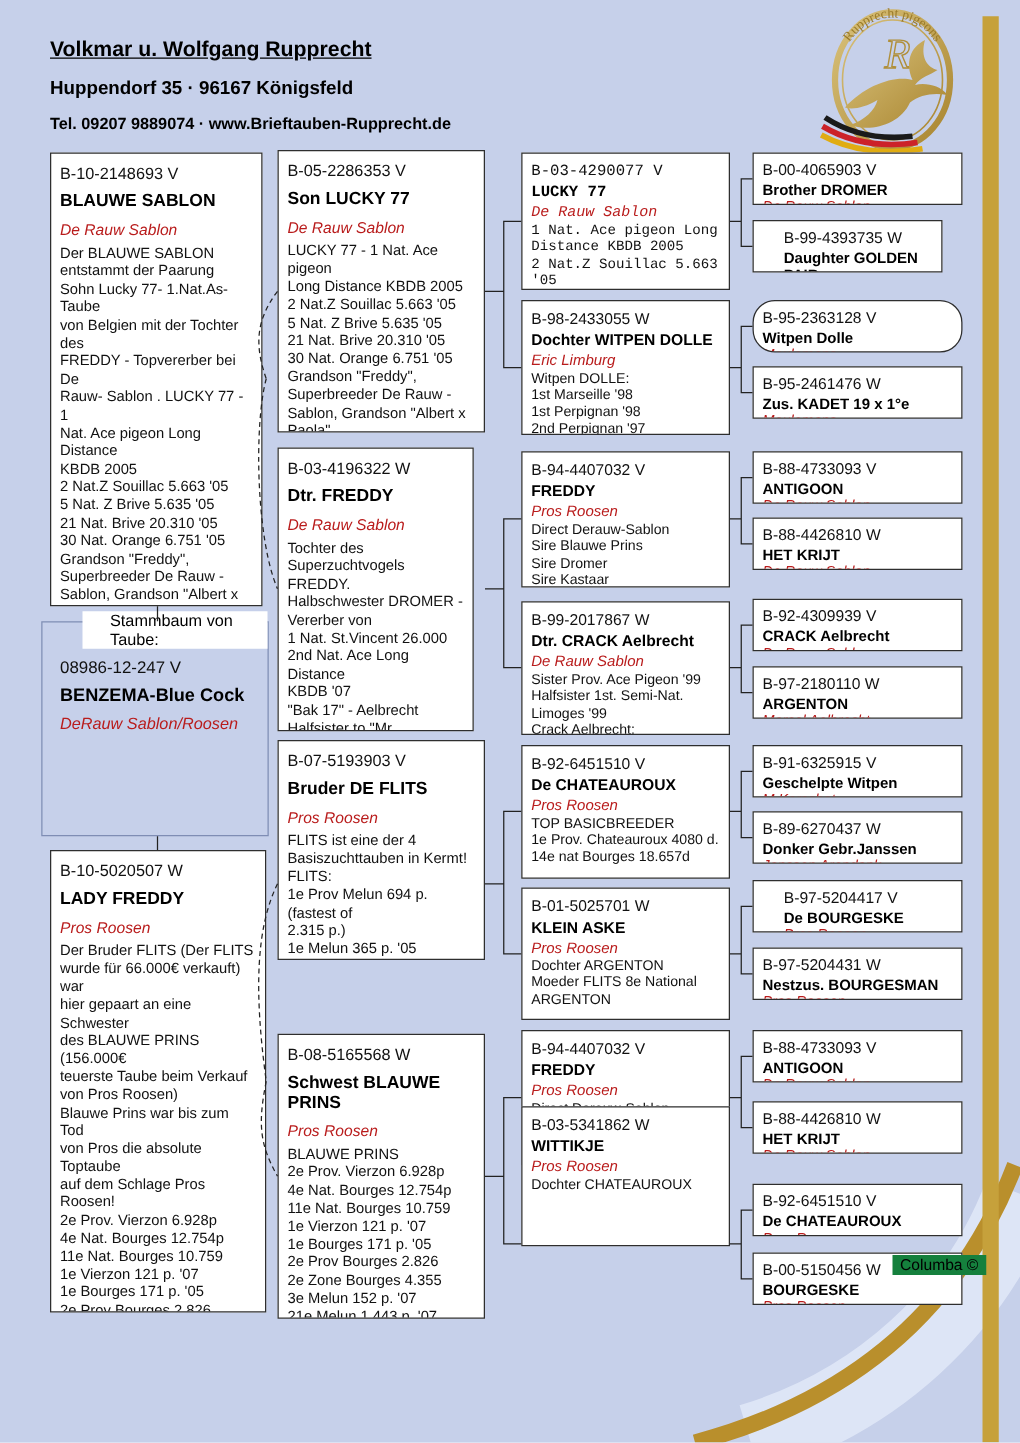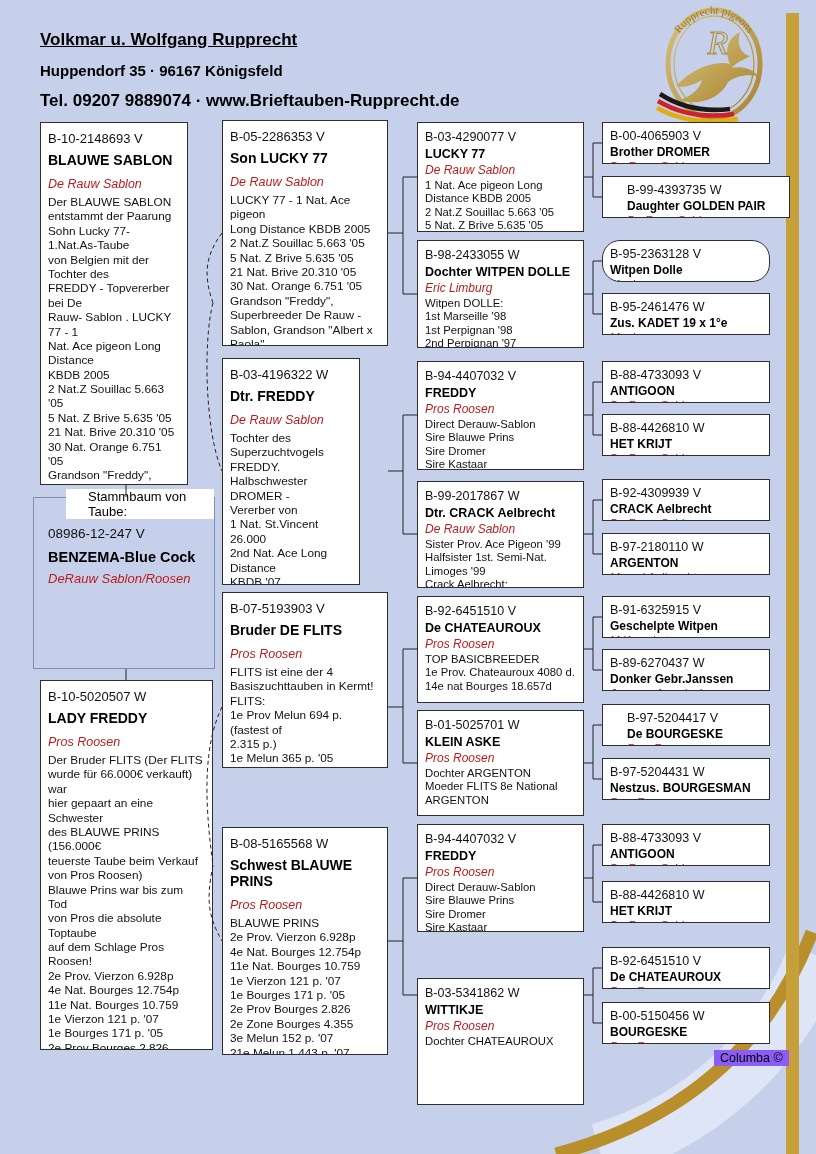--- a/index.html
+++ b/index.html
@@ -1,41 +1,41 @@
 <!DOCTYPE html>
 <html><head>
 <meta charset="utf-8">
 <style>
   html,body{margin:0;padding:0;}
   body{font-family:"Liberation Sans",sans-serif;}
   .page{position:relative;width:816px;height:1154px;background:#c6d0ea;overflow:hidden;}
   .hdr{position:absolute;left:40px;top:30px;color:#000;}
   .hdr .owner{font-size:17px;font-weight:bold;margin:0 0 12px 0;text-decoration:underline;}
   .hdr .addr{font-size:15px;font-weight:bold;margin:0 0 12px 0;}
-  .hdr .contact{font-size:17px;font-weight:bold;margin:0;}
+  .hdr .contact{font-size:13px;font-weight:bold;margin:0;}
   .pbox{position:absolute;background:#fff;border:1px solid #2e2e2e;box-sizing:border-box;overflow:hidden;padding:6px 7px;}
   .ring{font-size:13px;color:#111;margin:2px 0 6px 0;}
   .pname{font-size:14px;font-weight:bold;color:#000;margin:0 0 9px 0;}
   .strain{font-size:12.5px;font-style:italic;color:#b91c1c;margin:0 0 4px 0;}
   .details{font-size:11.8px;color:#111;line-height:1.22;white-space:pre-line;}
   .g3 .ring{font-size:12.5px;margin:1px 0 3px 0;}
   .g3 .pname{font-size:12.5px;margin:0 0 2px 0;}
   .g3 .strain{font-size:12px;margin:0 0 2px 0;}
   .g3 .details{font-size:11.3px;line-height:1.18;}
   .g4 .ring{font-size:12.5px;margin:0 0 2px 0;}
   .g4 .pname{font-size:12px;margin:0 0 1px 0;}
   .g4 .strain{font-size:11.5px;margin:0;}
   .fset{position:absolute;left:33px;top:497px;width:182px;height:172px;border:1px solid #7f8db4;box-sizing:border-box;}
   .fset .legend{position:absolute;top:-9px;left:32px;background:#fff;padding:0 22px;font-size:13px;color:#000;}
   .fset .inner{padding:28px 12px 0 14px;}
   .fset .ring{font-size:13.5px;margin:0 0 8px 0;}
   .fset .pname{font-size:14.5px;margin:0 0 6px 0;}
   .fset .strain{font-size:13px;margin:0;}
   .overlay{position:absolute;left:0;top:0;pointer-events:none;}
-  .credit{position:absolute;left:714px;top:1050px;background:#8b5cf6;padding:1px 6px;font-size:12.5px;color:#000;}
+  .credit{position:absolute;left:714px;top:1004px;background:#15803d;padding:1px 6px;font-size:12.5px;color:#000;}
   .logo{position:absolute;left:632px;top:2px;}
 </style>
 </head>
 <body>
 
 <div class="page">
 
   <svg class="overlay" width="816" height="1154" style="z-index:0;">
     <path d="M600 1152 C700 1122 780 1050 816 955" stroke="rgba(240,245,255,0.55)" stroke-width="58" fill="none"></path>
     <path d="M556 1154 C676 1122 766 1052 812 932" stroke="#b98f2c" stroke-width="13" fill="none"></path>
@@ -85,21 +85,21 @@
       <path d="M584 294 H593 M602 261 H593 V314 H602"></path>
       <path d="M584 415 H593 M602 382 H593 V435 H602"></path>
       <path d="M584 534 H593 M602 500 H593 V554 H602"></path>
       <path d="M584 649 H593 M602 617 H593 V670 H602"></path>
       <path d="M584 763 H593 M602 725 H593 V779 H602"></path>
       <path d="M584 878 H593 M602 845 H593 V902 H602"></path>
       <path d="M584 995 H593 M602 968 H593 V1023 H602"></path>
     </g>
   </svg>
 
-  <div class="pbox" style="left:40px;top:122px;width:148px;height:363px;z-index:2;">
+  <div class="pbox" style="left:40px;top:122px;width:170px;height:363px;z-index:2;">
     <p class="ring">B-10-2148693 V</p>
     <p class="pname">BLAUWE SABLON</p>
     <p class="strain">De Rauw Sablon</p>
     <div class="details">Der BLAUWE SABLON
 entstammt der Paarung
 Sohn Lucky 77- 1.Nat.As-Taube
 von Belgien mit der Tochter des
 FREDDY - Topvererber bei  De
 Rauw- Sablon . LUCKY 77 - 1
 Nat. Ace pigeon Long Distance
@@ -161,21 +161,21 @@
 Long Distance  KBDB 2005
 2 Nat.Z Souillac 5.663 '05
 5 Nat. Z Brive 5.635 '05
 21 Nat. Brive 20.310 '05
 30 Nat. Orange 6.751 '05
 Grandson "Freddy",
 Superbreeder De Rauw -
 Sablon, Grandson "Albert x
 Paola"</div>
   </div>
-  <div class="pbox" style="left:222px;top:358px;width:138px;height:227px;z-index:2;">
+  <div class="pbox" style="left:222px;top:358px;width:157px;height:227px;z-index:2;">
     <p class="ring">B-03-4196322 W</p>
     <p class="pname">Dtr. FREDDY</p>
     <p class="strain">De Rauw Sablon</p>
     <div class="details">Tochter des Superzuchtvogels
 FREDDY.
 Halbschwester  DROMER -
 Vererber von
 1 Nat. St.Vincent 26.000
 2nd Nat. Ace Long Distance
 KBDB '07
@@ -213,21 +213,21 @@
 1e Vierzon 121 p. '07
 1e Bourges 171 p. '05
 2e Prov Bourges 2.826
 2e Zone Bourges 4.355
 3e Melun 152 p. '07
 21e Melun 1.443 p. '07
 87e Pro Chateauroux 3.015 p.
 '05</div>
   </div>
 
-  <div class="pbox g3" style="left:417px;top:122px;width:167px;height:110px;z-index:2;">
+  <div class="pbox g3" style="left:417px;top:122px;width:167px;height:110px;z-index:2;font-family:Liberation Mono, monospace;">
     <p class="ring">B-03-4290077 V</p>
     <p class="pname">LUCKY 77</p>
     <p class="strain">De Rauw Sablon</p>
     <div class="details">1 Nat. Ace pigeon Long
 Distance  KBDB 2005
 2 Nat.Z Souillac 5.663 '05
 5 Nat. Z Brive 5.635 '05</div>
   </div>
   <div class="pbox g3" style="left:417px;top:240px;width:167px;height:108px;z-index:2;">
     <p class="ring">B-98-2433055 W</p>
@@ -274,33 +274,33 @@
   </div>
   <div class="pbox g3" style="left:417px;top:824px;width:167px;height:108px;z-index:2;">
     <p class="ring">B-94-4407032 V</p>
     <p class="pname">FREDDY</p>
     <p class="strain">Pros Roosen</p>
     <div class="details">Direct Derauw-Sablon
 Sire Blauwe Prins
 Sire Dromer
 Sire Kastaar</div>
   </div>
-  <div class="pbox g3" style="left:417px;top:978px;width:167px;height:127px;z-index:2;">
+  <div class="pbox g3" style="left:417px;top:885px;width:167px;height:112px;z-index:2;">
     <p class="ring">B-03-5341862 W</p>
     <p class="pname">WITTIKJE</p>
     <p class="strain">Pros Roosen</p>
     <div class="details">Dochter CHATEAUROUX</div>
   </div>
 
   <div class="pbox g4" style="left:602px;top:122px;width:168px;height:42px;z-index:2;">
     <p class="ring">B-00-4065903 V</p>
     <p class="pname">Brother DROMER</p>
     <p class="strain">De Rauw Sablon</p>
   </div>
-  <div class="pbox g4" style="left:602px;top:176px;width:188px;height:42px;z-index:2;padding-left:24px;">
+  <div class="pbox g4" style="left:602px;top:176px;width:152px;height:42px;z-index:2;padding-left:24px;">
     <p class="ring">B-99-4393735 W</p>
     <p class="pname">Daughter GOLDEN PAIR</p>
     <p class="strain">De Rauw Sablon</p>
   </div>
   <div class="pbox g4" style="left:602px;top:240px;width:168px;height:42px;z-index:2;border-radius:18px;">
     <p class="ring">B-95-2363128 V</p>
     <p class="pname">Witpen Dolle</p>
     <p class="strain">Meulemans</p>
   </div>
   <div class="pbox g4" style="left:602px;top:293px;width:168px;height:42px;z-index:2;">

